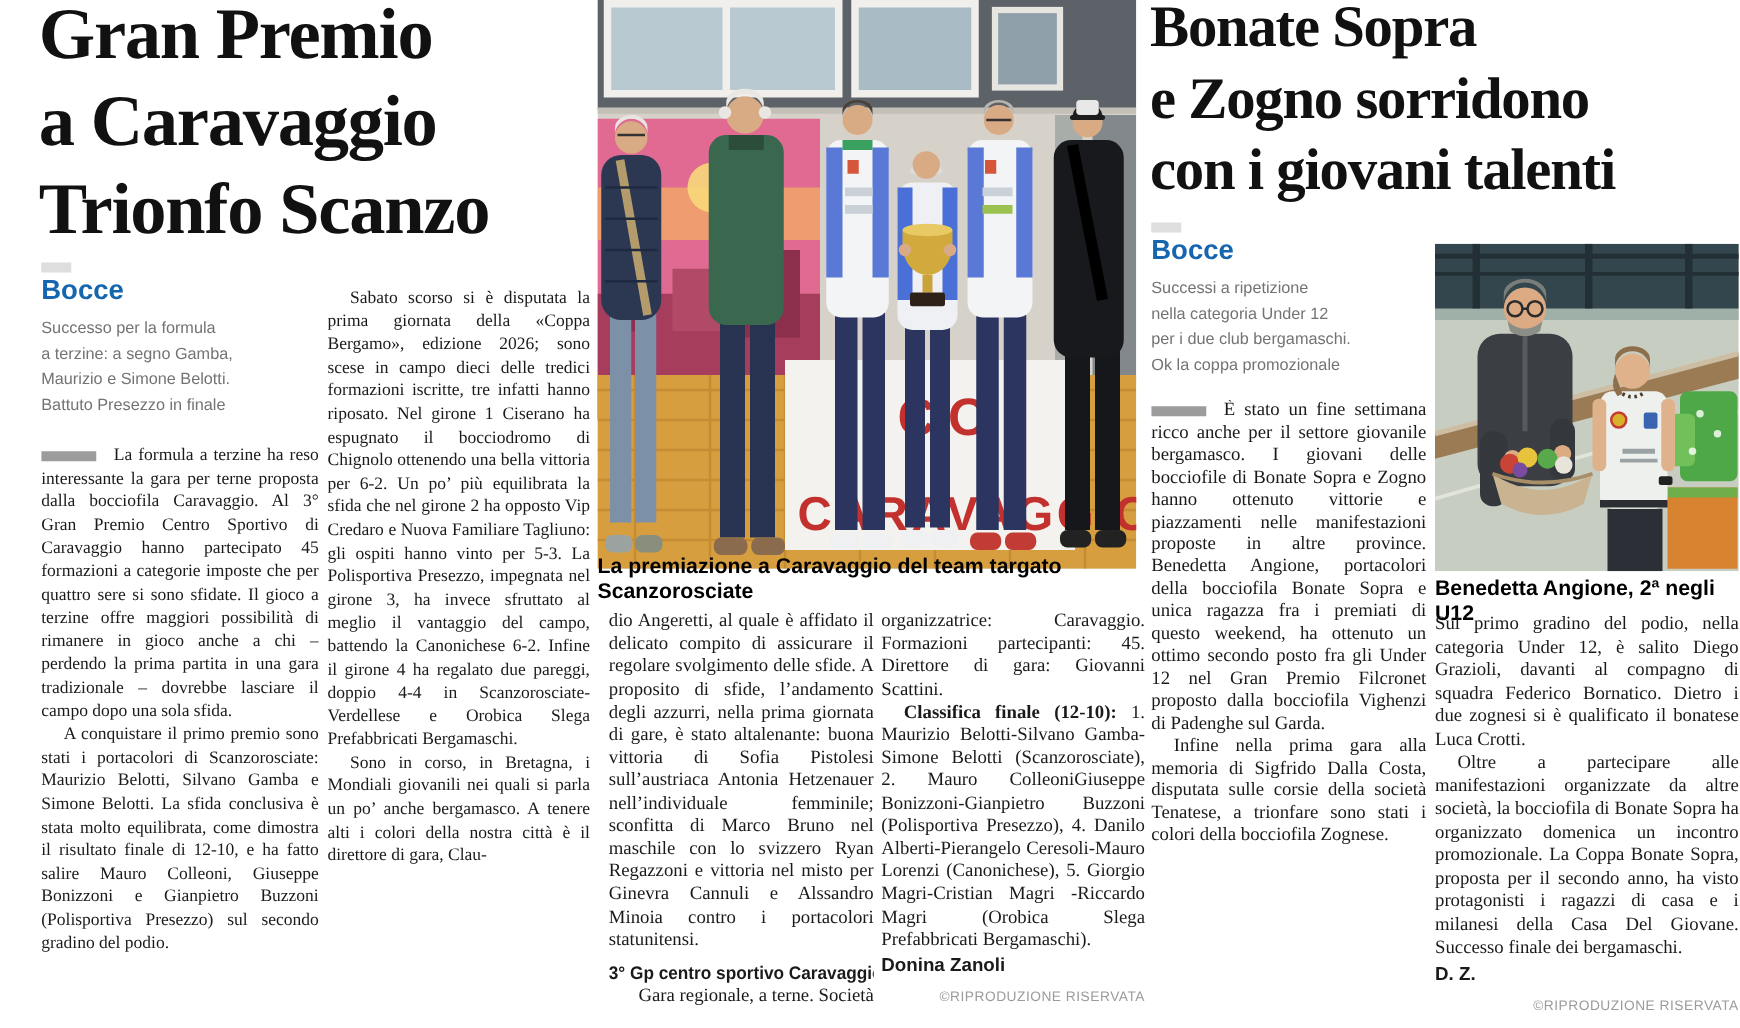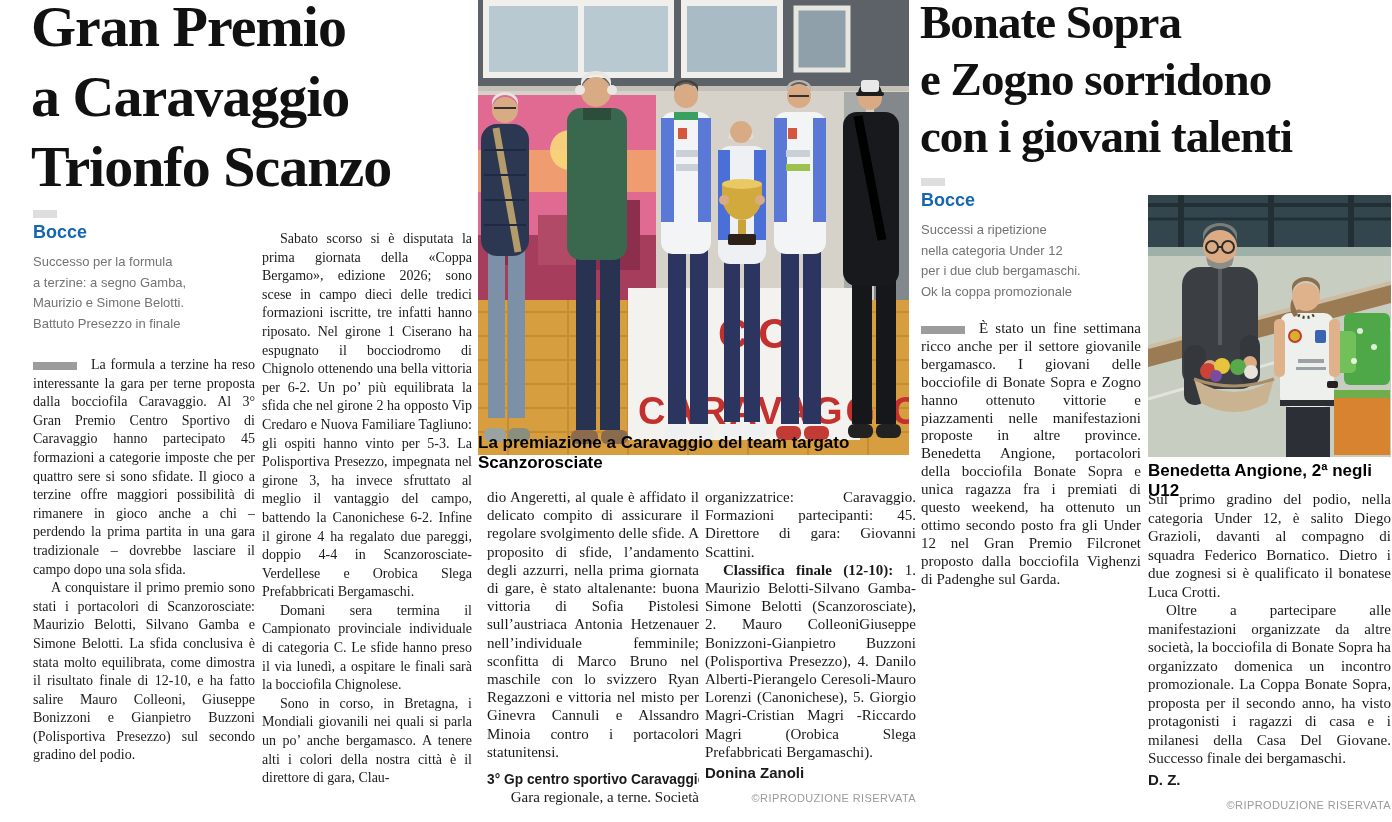--- a/index.html
+++ b/index.html
@@ -9,21 +9,21 @@
   }
   .abs{position:absolute;}
   .headline{
     font-family:"Liberation Serif",serif;font-weight:700;color:#111;
     white-space:pre-line;letter-spacing:-1px;margin:0;
   }
   .h-left{left:31px;top:-8px;width:450px;font-size:58px;line-height:70px;}
   .h-right{left:920px;top:-6px;width:478px;font-size:47px;line-height:57px;}
   .kicker{
     font-family:"Liberation Sans",sans-serif;font-weight:700;
-    font-size:18px;color:#1565af;line-height:24px;
+    font-size:22px;color:#1565af;line-height:24px;
   }
   .kicker-tick{width:24px;height:8px;background:#dedede;}
   .standfirst{
     font-family:"Liberation Sans",sans-serif;font-size:13px;line-height:20.5px;
     color:#737373;white-space:pre-line;margin:0;
   }
   .bodycol{
     font-size:14px;line-height:18.6px;text-align:justify;overflow:hidden;
   }
   .bodycol p{margin:0;}
@@ -70,21 +70,20 @@
 Maurizio e Simone Belotti.
 Battuto Presezzo in finale</p>
 
   <div class="abs bodycol" style="left:33px;top:356px;width:222px;height:466px;">
     <p><span class="leadbar"></span><span>La formula a terzine ha reso interessante la gara per terne proposta dalla bocciofila Caravaggio. Al 3° Gran Premio Centro Sportivo di Caravaggio hanno partecipato 45 formazioni a categorie imposte che per quattro sere si sono sfidate. Il gioco a terzine offre maggiori possibilità di rimanere in gioco anche a chi – perdendo la prima partita in una gara tradizionale – dovrebbe lasciare il campo dopo una sola sfida.</span></p>
     <p class="indent">A conquistare il primo premio sono stati i portacolori di Scanzorosciate: Maurizio Belotti, Silvano Gamba e Simone Belotti. La sfida conclusiva è stata molto equilibrata, come dimostra il risultato finale di 12-10, e ha fatto salire Mauro Colleoni, Giuseppe Bonizzoni e Gianpietro Buzzoni (Polisportiva Presezzo) sul secondo gradino del podio.</p>
   </div>
 
   <div class="abs bodycol" style="left:262px;top:230px;width:210px;height:592px;">
     <p class="indent">Sabato scorso si è disputata la prima giornata della «Coppa Bergamo», edizione 2026; sono scese in campo dieci delle tredici formazioni iscritte, tre infatti hanno riposato. Nel girone 1 Ciserano ha espugnato il bocciodromo di Chignolo ottenendo una bella vittoria per 6-2. Un po’ più equilibrata la sfida che nel girone 2 ha opposto Vip Credaro e Nuova Familiare Tagliuno: gli ospiti hanno vinto per 5-3. La Polisportiva Presezzo, impegnata nel girone 3, ha invece sfruttato al meglio il vantaggio del campo, battendo la Canonichese 6-2. Infine il girone 4 ha regalato due pareggi, doppio 4-4 in Scanzorosciate-Verdellese e Orobica Slega Prefabbricati Bergamaschi.</p>
-    <p class="indent">Domani sera termina il Campionato provinciale individuale di categoria C. Le sfide hanno preso il via lunedì, a ospitare le finali sarà la bocciofila Chignolese.</p>
     <p class="indent">Sono in corso, in Bretagna, i Mondiali giovanili nei quali si parla un po’ anche bergamasco. A tenere alti i colori della nostra città è il direttore di gara, Clau-</p>
   </div>
 </section>
 
 <section>
   <svg class="abs photo" style="left:478px;top:0;" width="431" height="455" viewBox="0 0 431 455" aria-label="awards photo">
     <rect width="431" height="455" fill="#d6d2c9"></rect>
 
     <g>
       <rect x="0" y="0" width="431" height="88" fill="#5d6268"></rect>
@@ -224,21 +223,21 @@
         <rect x="398" y="424" width="25" height="14" rx="6" fill="#222"></rect>
       <rect x="365" y="112" width="56" height="174" rx="14" fill="#17191c"></rect>
       <line x1="380" y1="116" x2="404" y2="240" stroke="#000" stroke-width="9"></line>
       <circle cx="392" cy="98" r="12" fill="#d9ab85"></circle>
       <path d="M380,94 a12,12 0 0 1 24,0 z" fill="#1d1d1d"></path>
       <rect x="383" y="80" width="18" height="12" rx="3" fill="#e8e8e8"></rect>
       <rect x="378" y="92" width="28" height="4" rx="2" fill="#1d1d1d"></rect>
     </g>
   </svg>
 
-  <p class="abs caption" style="left:478px;top:433px;width:431px;">La premiazione a Caravaggio del team targato Scanzorosciate</p>
+  <p class="abs caption" style="left:478px;top:443px;width:431px;">La premiazione a Caravaggio del team targato Scanzorosciate</p>
 
   <div class="abs bodycol fs-col3" style="left:487px;top:488px;width:212px;height:334px;">
     <p>dio Angeretti, al quale è affidato il delicato compito di assicurare il regolare svolgimento delle sfide. A proposito di sfide, l’andamento degli azzurri, nella prima giornata di gare, è stato altalenante: buona vittoria di Sofia Pistolesi sull’austriaca Antonia Hetzenauer nell’individuale femminile; sconfitta di Marco Bruno nel maschile con lo svizzero Ryan Regazzoni e vittoria nel misto per Ginevra Cannuli e Alssandro Minoia contro i portacolori statunitensi.</p>
     <div class="gp-subhead">3° Gp centro sportivo Caravaggio</div>
     <p style="text-align:right;">Gara regionale, a terne. Società</p>
   </div>
 
   <div class="abs bodycol fs-col3" style="left:705px;top:488px;width:211px;height:334px;">
     <p>organizzatrice: Caravaggio. Formazioni partecipanti: 45. Direttore di gara: Giovanni Scattini.</p>
     <p class="indent"><b>Classifica finale (12-10): </b><span>1. Maurizio Belotti-Silvano Gamba-Simone Belotti (Scanzorosciate), 2. Mauro ColleoniGiuseppe Bonizzoni-Gianpietro Buzzoni (Polisportiva Presezzo), 4. Danilo Alberti-Pierangelo Ceresoli-Mauro Lorenzi (Canonichese), 5. Giorgio Magri-Cristian Magri -Riccardo Magri (Orobica Slega Prefabbricati Bergamaschi).</span></p>
@@ -255,20 +254,21 @@
   <div class="abs kicker-tick" style="left:921px;top:178px;"></div>
   <div class="abs kicker" style="left:921px;top:188px;">Bocce</div>
 
   <p class="abs standfirst" style="left:921px;top:220px;width:245px;">Successi a ripetizione
 nella categoria Under 12
 per i due club bergamaschi.
 Ok la coppa promozionale</p>
 
   <div class="abs bodycol fs-col5" style="left:921px;top:320px;width:220px;height:502px;">
     <p><span class="leadbar"></span><span>È stato un fine settimana ricco anche per il settore giovanile bergamasco. I giovani delle bocciofile di Bonate Sopra e Zogno hanno ottenuto vittorie e piazzamenti nelle manifestazioni proposte in altre province. Benedetta Angione, portacolori della bocciofila Bonate Sopra e unica ragazza fra i premiati di questo weekend, ha ottenuto un ottimo secondo posto fra gli Under 12 nel Gran Premio Filcronet proposto dalla bocciofila Vighenzi di Padenghe sul Garda.</span></p>
+    <p class="indent">Infine nella prima gara alla memoria di Sigfrido Dalla Costa, disputata sulle corsie della società Tenatese, a trionfare sono stati i colori della bocciofila Zognese.</p>
   </div>
 
   <svg class="abs photo" style="left:1148px;top:195px;" width="243" height="262" viewBox="0 0 243 262" aria-label="award winner photo">
     <rect width="243" height="262" fill="#c7cdc0"></rect>
     <g>
       <rect x="0" y="0" width="243" height="52" fill="#33464e"></rect>
       <line x1="0" y1="10" x2="243" y2="10" stroke="#223036" stroke-width="4"></line>
       <line x1="0" y1="24" x2="243" y2="24" stroke="#223036" stroke-width="3"></line>
       <rect x="30" y="0" width="6" height="52" fill="#223036"></rect>
         <rect x="120" y="0" width="6" height="52" fill="#223036"></rect>

